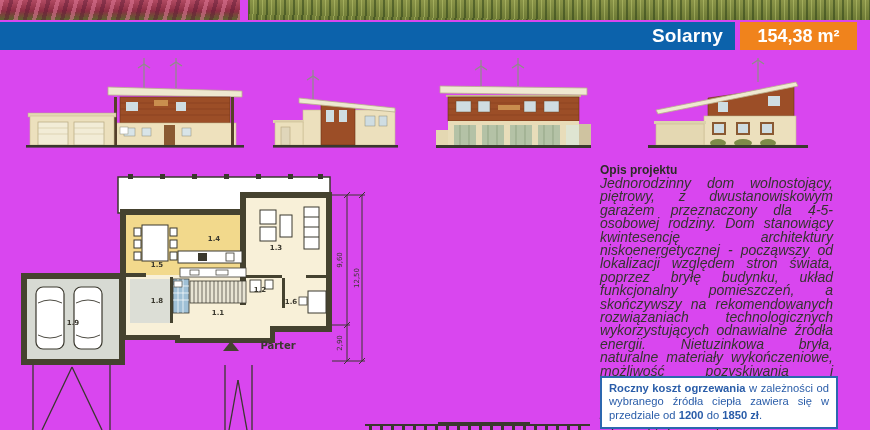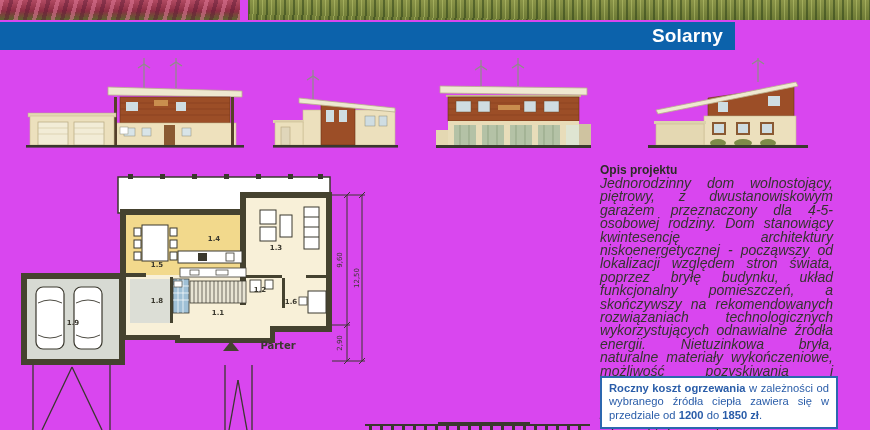--- a/index.html
+++ b/index.html
@@ -49,20 +49,21 @@
 <body>
 
 <div class="page">
 
   <div class="photo-left"></div>
   <div class="photo-right"></div>
 
   <div class="title-bar">
     <span class="name">Solarny</span>
   </div>
+  <div class="area-badge">154,38 m²</div>
 
   <svg class="elev e1" width="218" height="92" viewBox="0 0 218 92">
     <g stroke="#8e8e86" stroke-width="1.2">
       <line x1="118" y1="6" x2="118" y2="30"></line>
         <line x1="112" y1="10" x2="118" y2="6"></line>
         <line x1="124" y1="10" x2="118" y2="6"></line>
         <line x1="118" y1="0" x2="118" y2="6"></line>
       <line x1="150" y1="4" x2="150" y2="30"></line>
         <line x1="144" y1="8" x2="150" y2="4"></line>
         <line x1="156" y1="8" x2="150" y2="4"></line>

